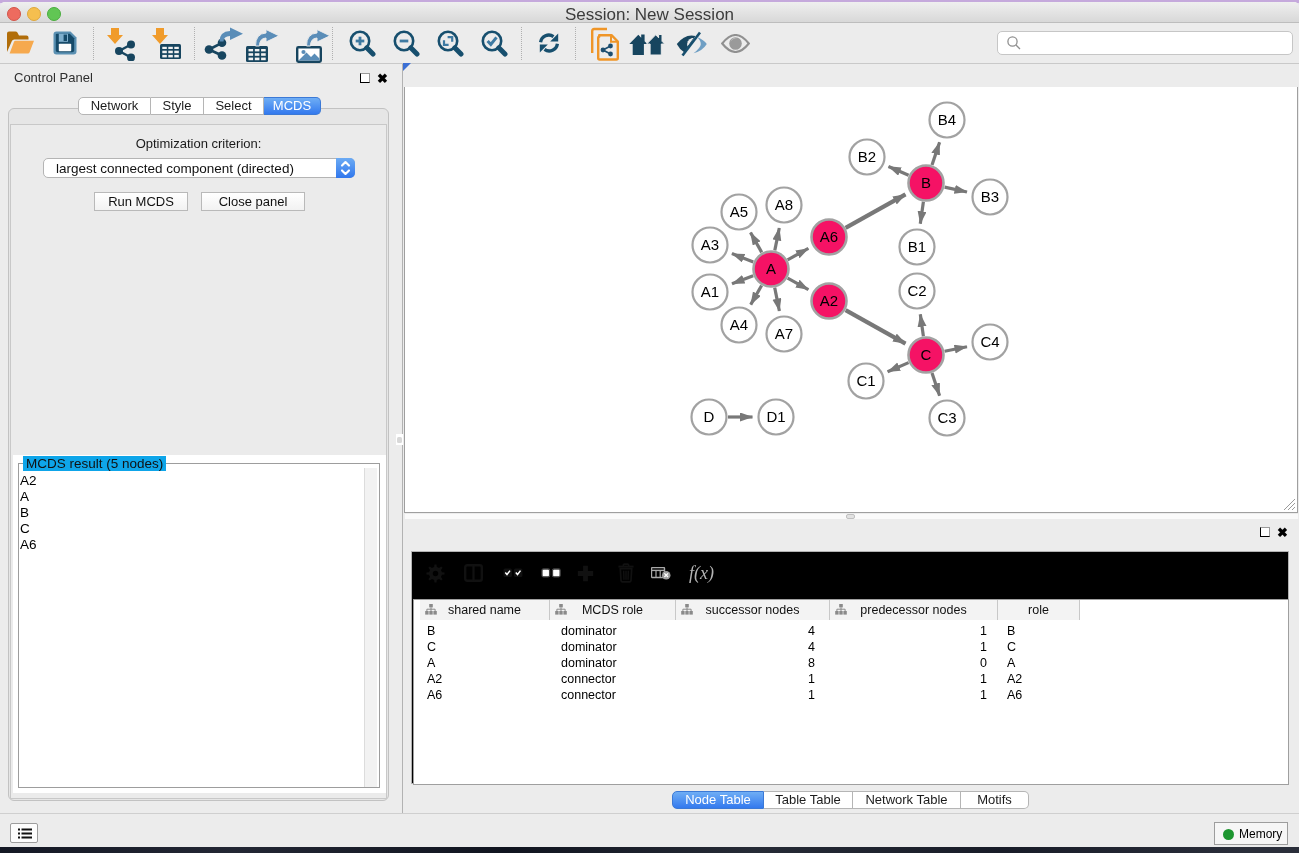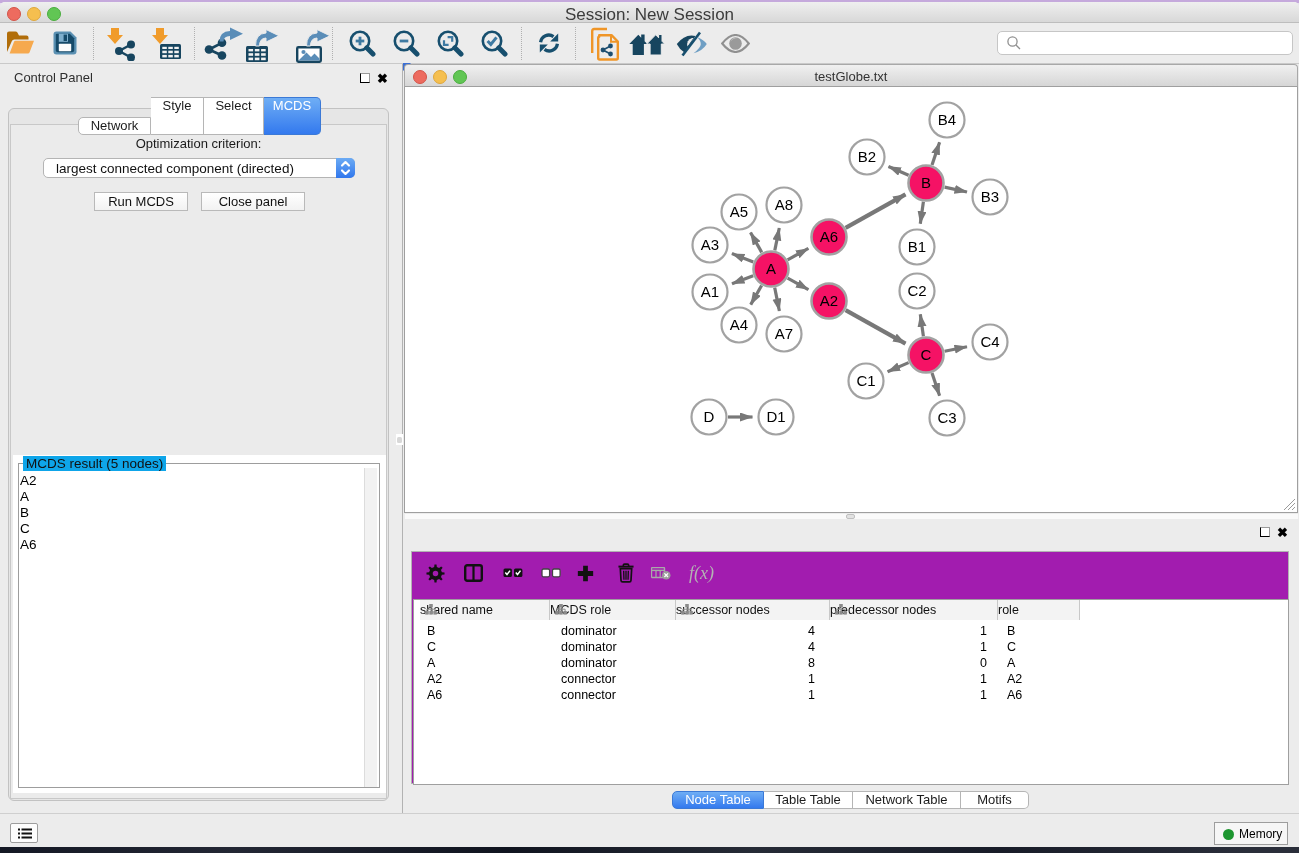--- a/index.html
+++ b/index.html
@@ -39,24 +39,24 @@
 #mcds-sb{position:absolute;left:364px;top:404px;width:13px;height:319px;background:#f2f2f2;border-left:1px solid #dcdcdc;box-sizing:border-box;}
 
 #netwin{position:absolute;left:404px;top:0px;width:894px;height:449px;}
 #net-tb{position:absolute;left:0;top:0;width:100%;height:23px;background:linear-gradient(#f0f0f0,#d6d6d6);border:1px solid #a8a8a8;border-bottom:1px solid #9f9f9f;border-radius:4px 4px 0 0;box-sizing:border-box;}
 #net-tb .title{position:absolute;left:0;top:4px;width:100%;text-align:center;font-size:13px;color:#333;}
 #canvas{position:absolute;left:0;top:23px;width:894px;height:426px;background:#fff;border:1px solid #9f9f9f;border-top:none;box-sizing:border-box;}
 #graph{position:absolute;left:0;top:0;}
 #graph text{font-family:"Liberation Sans",sans-serif;font-size:15px;fill:#000;text-anchor:middle;}
 
 #tp-title{position:absolute;left:419px;top:462px;font-size:10px;color:#2e2e2e;margin-top:48px;}
-#tp-box{position:absolute;left:411px;top:487px;width:878px;height:233px;background:#a21caf;border:1px solid #b2b2b2;box-sizing:border-box;}
+#tp-box{position:absolute;left:411px;top:487px;width:878px;height:233px;background:#000000;border:1px solid #b2b2b2;box-sizing:border-box;}
 #tp-toolbar{position:absolute;left:0;top:0;width:100%;height:44px;}
 #tp-table{position:absolute;left:1px;top:47px;width:874px;height:184px;background:#fff;border:1px solid #9f9f9f;}
-.th{position:absolute;top:0;height:20px;background:#f3f3f3;border-right:1px solid #c8c8c8;box-sizing:border-box;font-size:12.5px;color:#111;line-height:20px;}
+.th{position:absolute;top:0;height:20px;background:#f3f3f3;border-right:1px solid #c8c8c8;box-sizing:border-box;font-size:12.5px;color:#111;text-align:center;line-height:20px;}
 .orgic{position:absolute;left:5px;top:4px;}
 .row{position:absolute;font-size:12.5px;color:#000;height:16px;line-height:16px;}
 
 #statusbar{position:absolute;left:0;top:749px;width:1299px;height:33px;background:#ececec;border-top:1px solid #cfcfcf;}
 #listbtn{position:absolute;left:10px;top:759px;width:28px;height:20px;background:#fdfdfd;border:1px solid #9d9d9d;border-radius:2px;box-sizing:border-box;}
 #membtn{position:absolute;left:1214px;top:758px;width:74px;height:23px;background:#f6f6f6;border:1px solid #9d9d9d;box-sizing:border-box;font-size:12px;color:#000;}
 #bottomstrip{position:absolute;left:0;top:847px;width:1299px;height:6px;background:linear-gradient(90deg,#141824,#232734 18%,#10141f 39%,#262b36 58%,#181c28 77%,#2a2e3a 96%);}
 </style>
 </head>
 <body>
@@ -225,21 +225,21 @@
         </svg>
   </div>
 </div>
 <div id="main">
   <div id="cp-title">Control Panel</div>
   <div class="float-ic" style="left:360px;top:9px;"></div>
   <div class="close-ic" style="left:377px;top:10px;">✖</div>
   <div id="cp-box"></div>
   <div id="cp-inner"></div>
   <div class="segtabs" style="left:78px;top:33px;">
-    <div class="tab" style="width:73px;margin-top:20px;">Network</div>
+    <div class="tab" style="width:73px;">Network</div>
     <div class="tab" style="width:53px;">Style</div>
     <div class="tab" style="width:60px;">Select</div>
     <div class="tab sel" style="width:57px;">MCDS</div>
   </div>
   <div id="opt-label">Optimization criterion:</div>
   <div id="dd">
     <div class="txt">largest connected component (directed)</div>
     <div class="step">
       <svg width="19" height="20" viewBox="0 0 19 20">
             <g stroke="#fff" stroke-width="2.1" fill="none" stroke-linecap="round" stroke-linejoin="round">
@@ -253,26 +253,20 @@
   <div class="btn" style="left:201px;top:128px;width:104px;">Close panel</div>
   <div id="mcds-white"></div>
   <div id="mcds-fs"></div>
   <div id="mcds-sb"></div>
   <div id="mcds-legend">MCDS result (5 nodes)</div>
   <div id="mcds-list">A2<br>A<br>B<br>C<br>A6</div>
   <div id="netwin">
     <svg class="abs" style="left:-1px;top:-1px;" width="8" height="8" viewBox="0 0 8 8">
           <path d="M0,0 L8,0 L0,8 Z" fill="#3b6fd4"></path>
         </svg>
-    <div id="net-tb">
-      <div class="tl" style="left:8px;top:5px;background:#ed6b5f;border:0.5px solid #d35449;"></div>
-      <div class="tl" style="left:28px;top:5px;background:#f5bf4f;border:0.5px solid #dfa73b;"></div>
-      <div class="tl" style="left:48px;top:5px;background:#61c654;border:0.5px solid #4aad3e;"></div>
-      <div class="title">testGlobe.txt</div>
-    </div>
     <div id="canvas">
       <svg id="graph" width="892" height="424" viewBox="0 0 892 424">
         <defs>
           <marker id="arr" markerWidth="14" markerHeight="10" refX="12.5" refY="4.5" orient="auto" markerUnits="userSpaceOnUse">
             <path d="M0,0 L13,4.5 L0,9 z" fill="#787878"></path>
           </marker>
         </defs>
         <g stroke="#787878">
         <line x1="356.7" y1="165.4" x2="345.5" y2="145.5" stroke-width="3.2" marker-end="url(#arr)"></line>
         <line x1="369.8" y1="163.4" x2="374.3" y2="141.0" stroke-width="3.2" marker-end="url(#arr)"></line>

